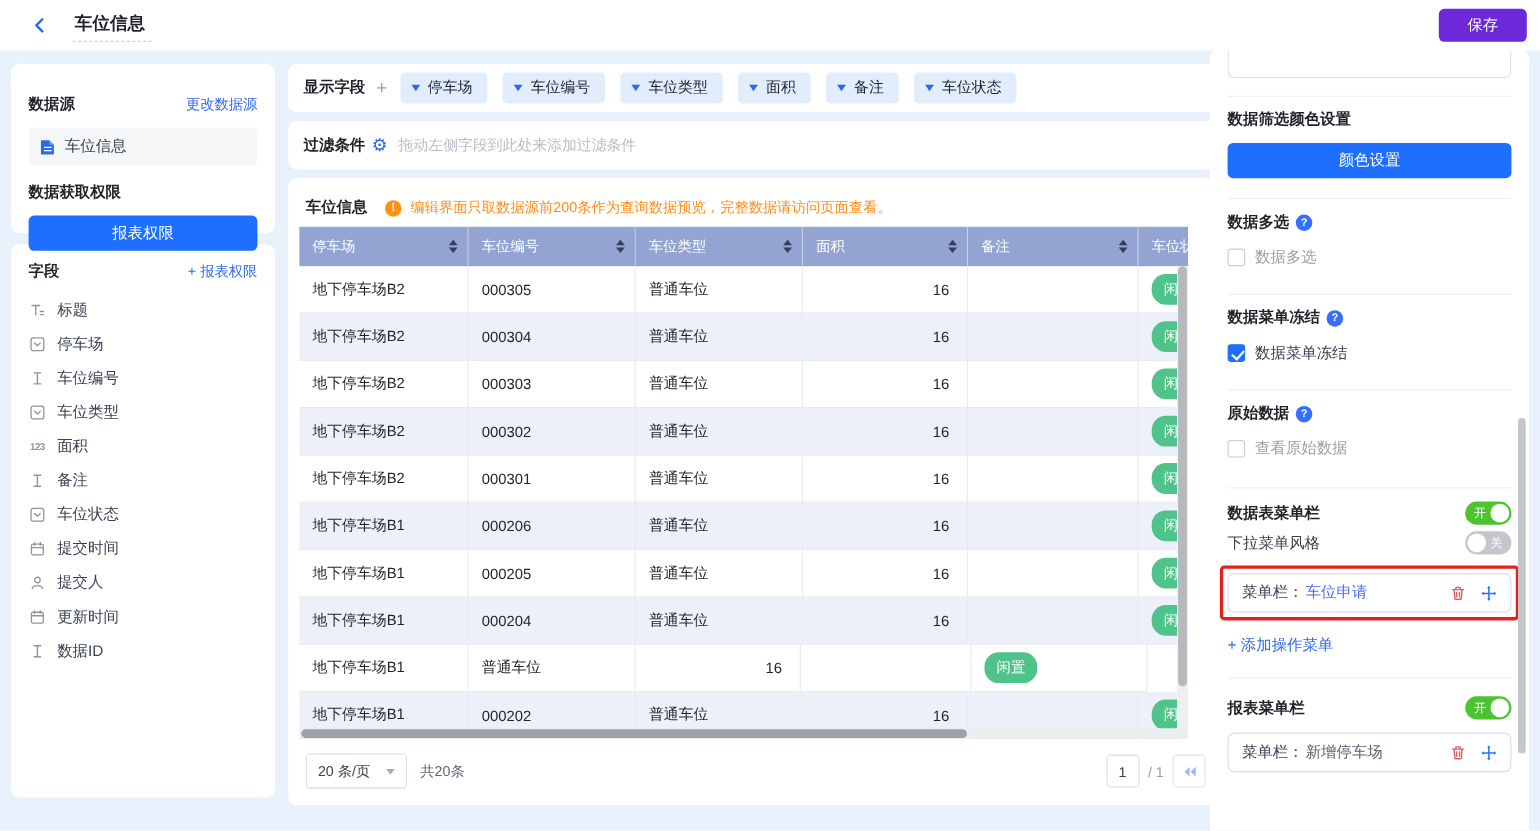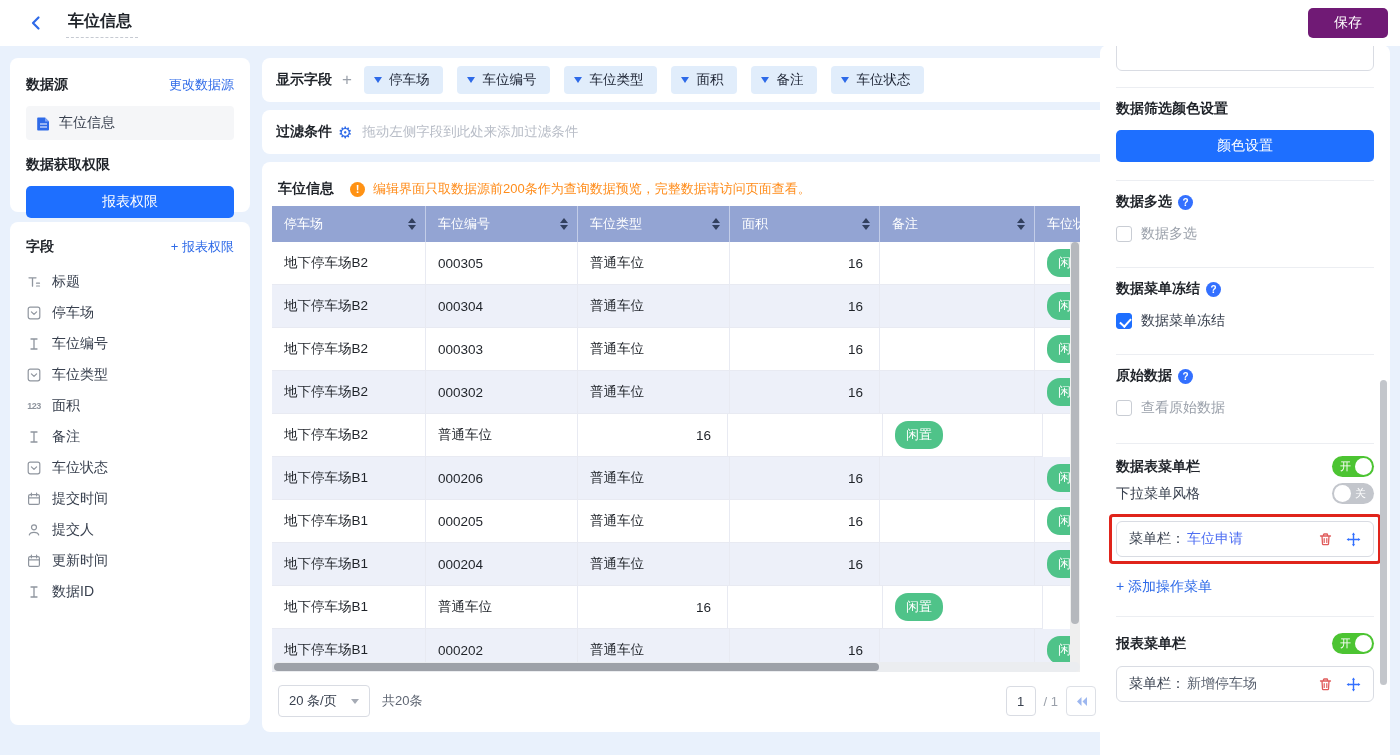--- a/index.html
+++ b/index.html
@@ -8,28 +8,28 @@
     font-family: "Liberation Sans", "DejaVu Sans", sans-serif;
     background:#e9f1fc; color:#1f2329; position:relative; font-size:14px;
   }
   a { text-decoration:none; cursor:pointer; }
 
   
   .topbar { position:absolute; top:0; left:0; width:1400px; height:46px; background:#fff;
             display:flex; align-items:center; padding:0 12px; z-index:5; }
   .back-btn { width:28px; height:28px; display:flex; align-items:center; justify-content:center; cursor:pointer; margin-left:10px; }
   .page-title { font-size:16px; font-weight:bold; margin-left:16px; padding:2px 6px 5px 2px; border-bottom:1px dashed #c6cad2; }
-  .save-btn { margin-left:auto; background:#701a75; color:#fff; border:none; border-radius:5px;
+  .save-btn { margin-left:auto; background:#6d28d9; color:#fff; border:none; border-radius:5px;
               width:80px; height:30px; font-size:14px; cursor:pointer; }
 
   .card { background:#fff; border-radius:8px; }
 
   
   .left-col { position:absolute; left:10px; top:58px; width:240px; }
-  .card-ds { padding:18px 16px; height:154px; }
+  .card-ds { padding:28px 16px; height:154px; }
   .card-head { display:flex; justify-content:space-between; align-items:center; }
   .h-bold { font-weight:bold; font-size:14px; color:#1f2329; }
   .link-blue { color:#2e6ae8; font-size:13px; }
   .ds-item { margin-top:12px; background:#f5f6f8; border-radius:4px; height:34px; display:flex; align-items:center;
              padding:0 10px; gap:8px; cursor:pointer; font-size:14px; color:#39414f; }
   .perm-head { margin-top:16px; font-weight:bold; }
   .btn-primary { margin-top:12px; width:100%; background:#1e6fff; color:#fff; border:none;
                  border-radius:5px; height:32px; font-size:14px; cursor:pointer; }
   .card-fields { margin-top:10px; padding:16px; height:503px; }
   .field-item { display:flex; align-items:center; gap:10px; height:31px; color:#39414f; cursor:grab; font-size:14px; }
@@ -385,20 +385,21 @@
               <div class="td" style="width: 152px;">000302</div>
               <div class="td" style="width: 152px;">普通车位</div>
               <div class="td num" style="width: 150px;">16</div>
               <div class="td" style="width: 155px;"></div>
               <div class="td" style="width: 160px;">
                 <span class="badge">闲置</span>
               </div>
             </div>
             <div class="tr row-odd">
               <div class="td" style="width: 154px;">地下停车场B2</div>
+              <div class="td" style="width: 152px;">000301</div>
               <div class="td" style="width: 152px;">普通车位</div>
               <div class="td num" style="width: 150px;">16</div>
               <div class="td" style="width: 155px;"></div>
               <div class="td" style="width: 160px;">
                 <span class="badge">闲置</span>
               </div>
             </div>
             <div class="tr row-even">
               <div class="td" style="width: 154px;">地下停车场B1</div>
               <div class="td" style="width: 152px;">000206</div>

